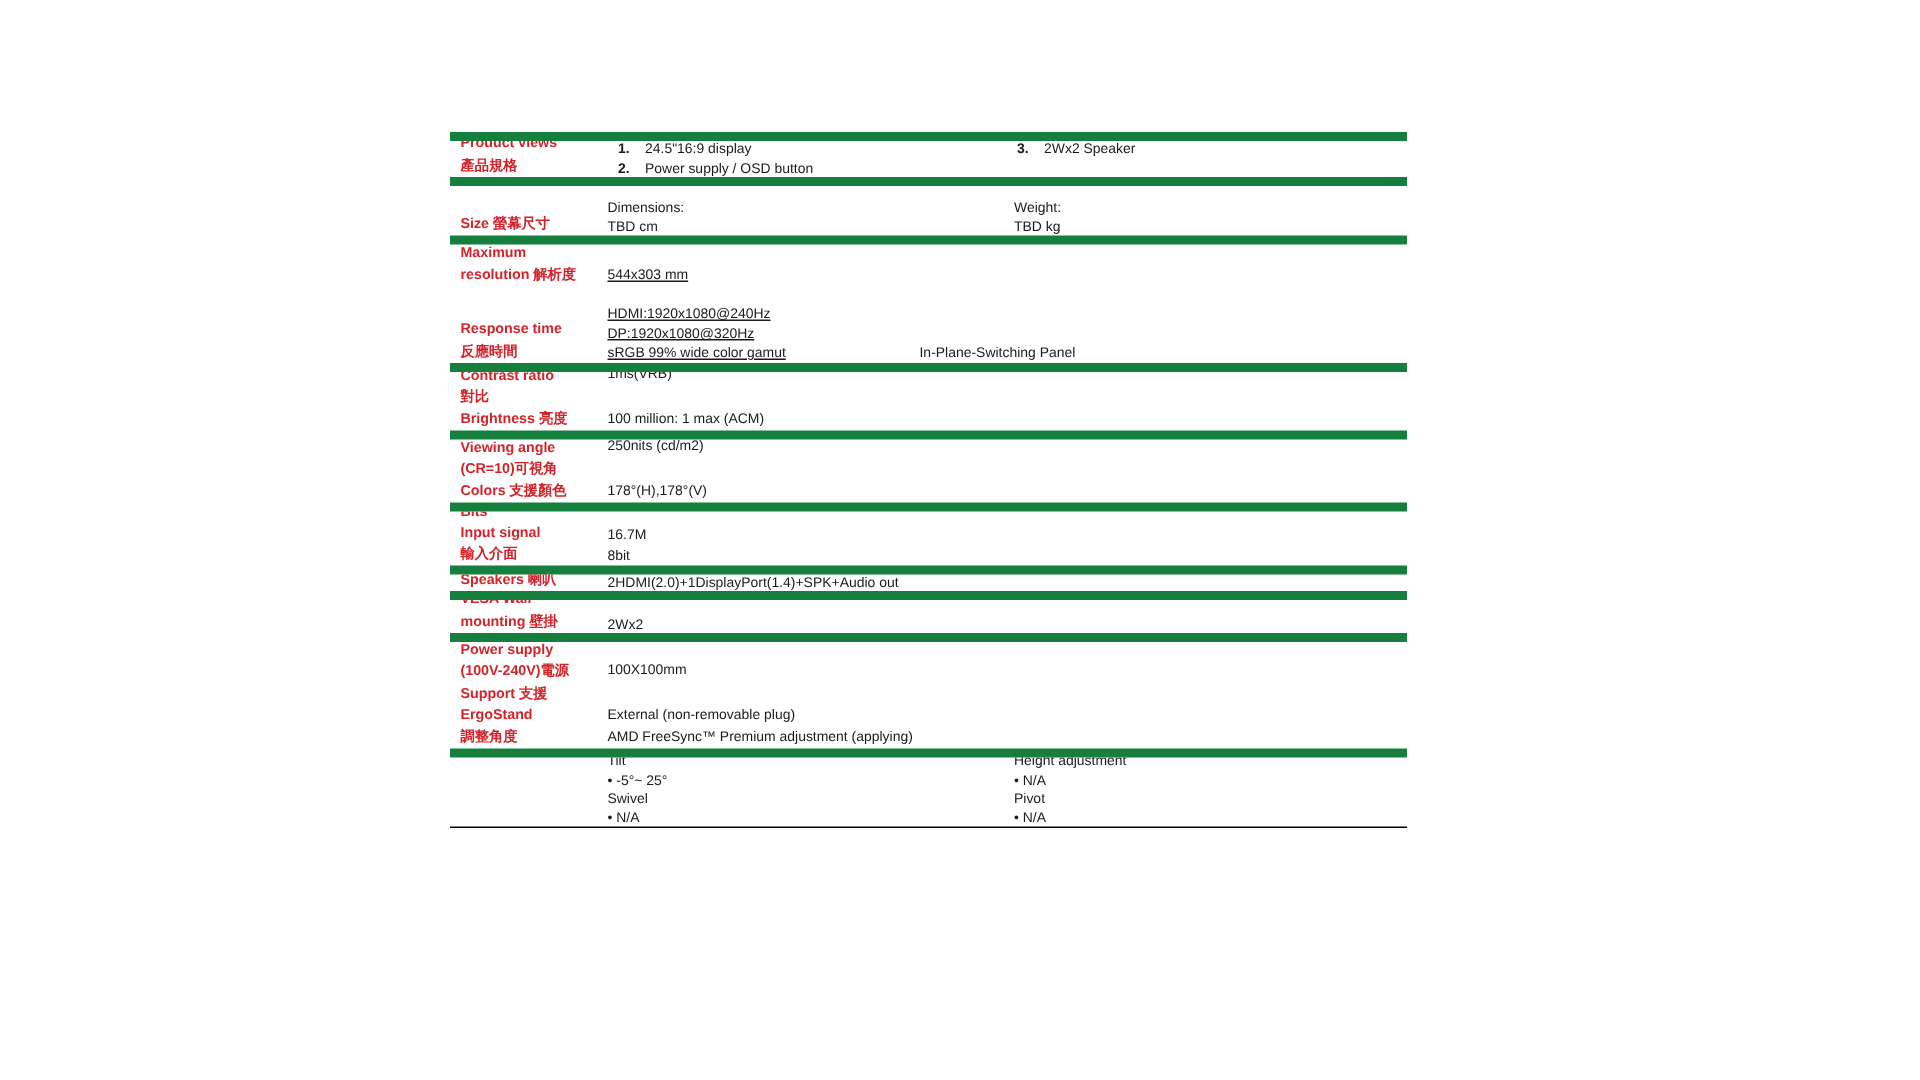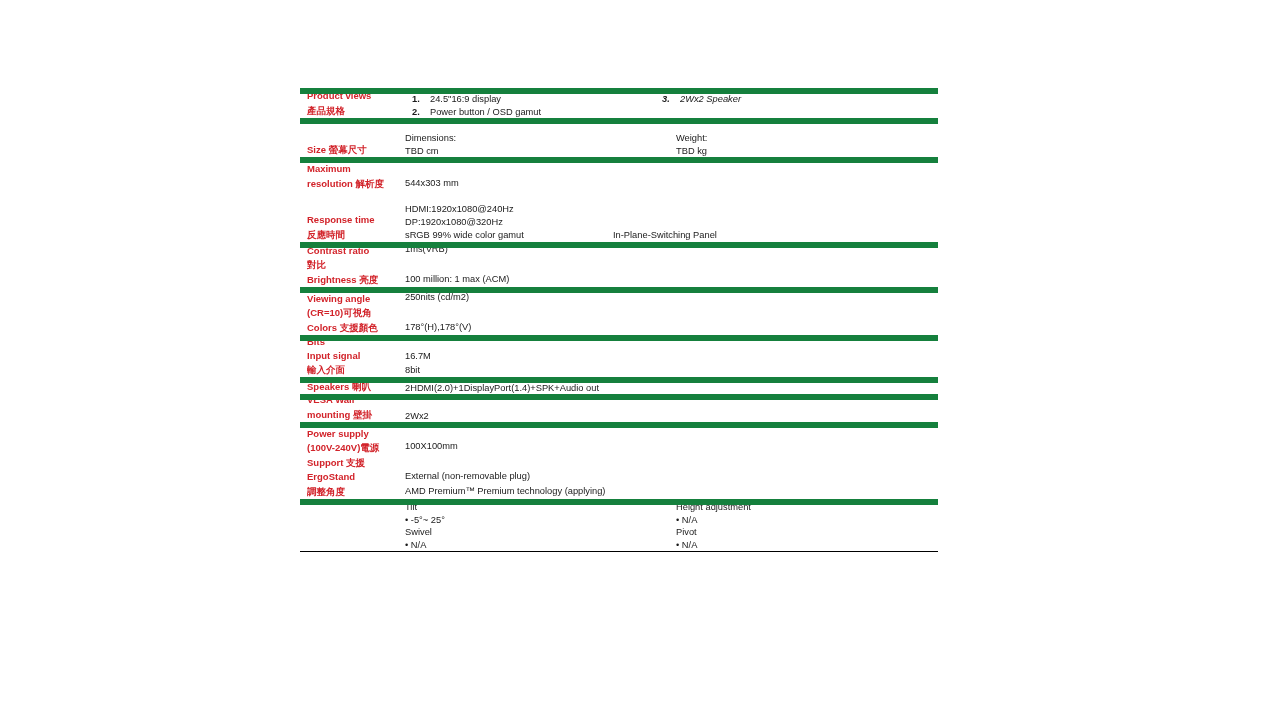--- a/index.html
+++ b/index.html
@@ -11,48 +11,48 @@
 
   .r1{height:30px} .r2{height:17px} .r3{height:39px} .r4{height:29px}
   .r5{height:85px} .r6{height:45px} .r7{height:48px} .r8{height:42px}
   .r9{height:17px} .r10{height:28px} .r11{height:77px} .r12{height:52px}
 
   .label-cell { flex:0 0 97px; width:97px; padding:3px 0 0 7px; color:#d2232a;
                 font-weight:bold; font-size:9.5px; line-height:14.5px; white-space:nowrap; }
   .label-cell.lh14 { line-height:14px; }
   .value-cell { flex:1; position:relative; padding:2px 0 0 8px; font-size:9.3px;
                 line-height:12.5px; white-space:nowrap; }
-  .value-cell.lh13 { line-height:13px; padding-top:3px; }
+  .value-cell.lh13 { line-height:13px; padding-top:3px;text-decoration:underline; }
   .value-cell.lh14 { line-height:14px; padding-top:3px; }
   .value-cell.lh15 { line-height:15px; padding-top:2px; }
 
   .sp13 { height:13px; } .sp15 { height:15px; } .sp22 { height:22px; }
 
   .num { display:inline-block; width:18px; margin-left:7px; font-weight:bold; }
   .col2 { position:absolute; left:279px; top:2px; }
-  .col2.items { left:265px;font-style:italic; }
+  .col2.items { left:281px; }
   .line { position:relative; }
   .side-val { position:absolute; left:208px; top:0; }
 </style>
 </head>
 <body>
 
 <div class="spec-table">
 
   <div class="row r1">
     <div class="label-cell">
       <div>Product views</div>
       <div>產品規格</div>
     </div>
     <div class="value-cell">
       <div>
         <span class="num">1.</span><span>24.5"16:9 display</span>
       </div>
       <div>
-        <span class="num">2.</span><span>Power button / OSD gamut</span>
+        <span class="num">2.</span><span>Power supply / OSD button</span>
       </div>
       <div class="col2 items">
         <span class="num" style="margin-left:0">3.</span><span>2Wx2 Speaker</span>
       </div>
     </div>
   </div>
 
 
   <div class="row r3">
     <div class="label-cell">
@@ -152,21 +152,21 @@
       <div>Power supply</div>
       <div>(100V-240V)電源</div>
       <div>Support 支援</div>
       <div>ErgoStand</div>
       <div>調整角度</div>
     </div>
     <div class="value-cell lh15">
       <div>100X100mm</div>
       <div class="sp15"></div>
       <div>External (non-removable plug)</div>
-      <div>AMD Premium™ Premium technology (applying)</div>
+      <div>AMD FreeSync™ Premium adjustment (applying)</div>
     </div>
   </div>
 
   <div class="row r12">
     <div class="label-cell"></div>
     <div class="value-cell">
       <div>Tilt</div>
       <div>• -5°~ 25°</div>
       <div>Swivel</div>
       <div>• N/A</div>

